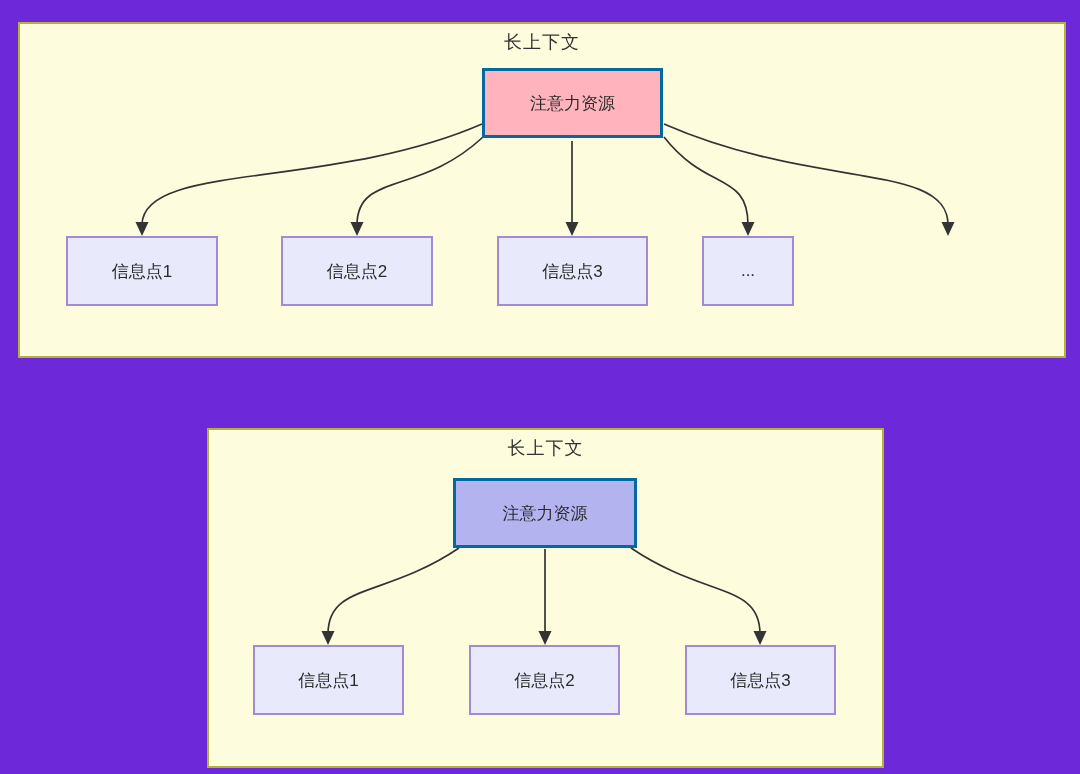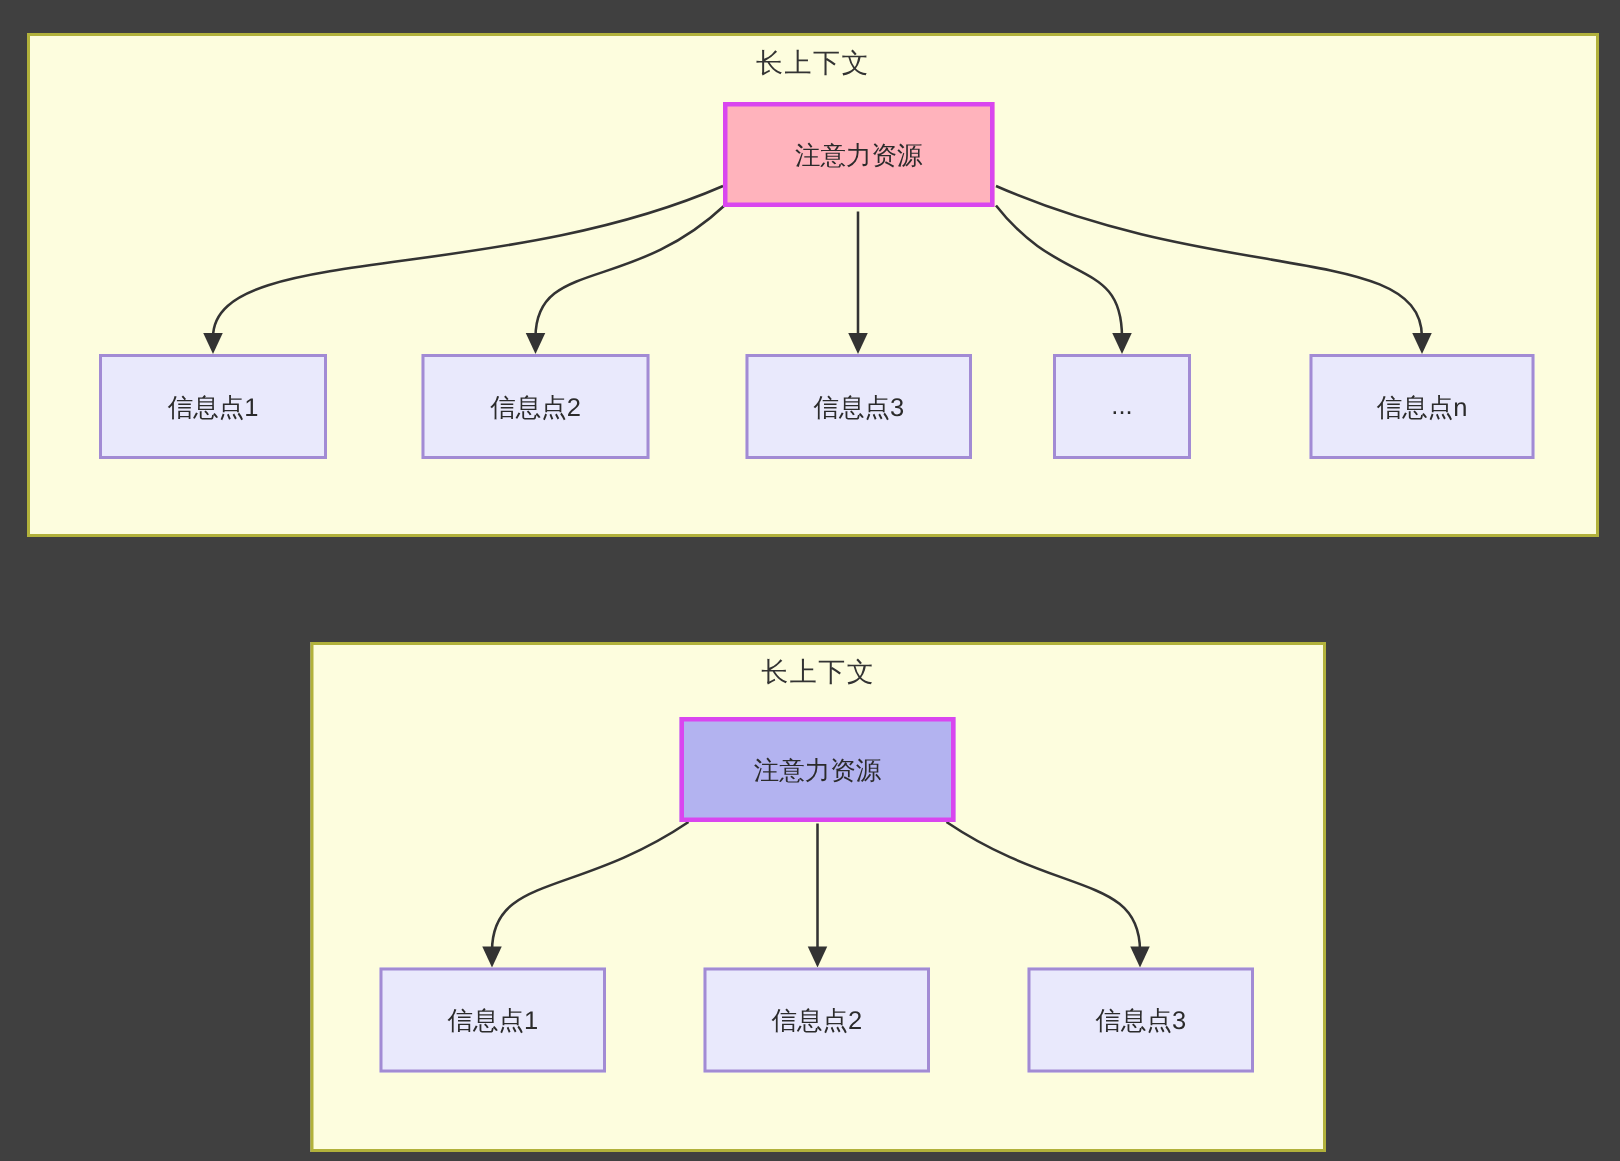--- a/index.html
+++ b/index.html
@@ -3,21 +3,21 @@
 <meta charset="utf-8">
 <style>
   * { margin: 0; padding: 0; box-sizing: border-box; }
   html, body { background: #ffffff; }
   body { font-family: "Liberation Sans", "DejaVu Sans", sans-serif; }
 
   .canvas {
     position: relative;
     width: 1080px;
     height: 774px;
-    background: #404040;
+    background: #6d28d9;
     overflow: hidden;
   }
 
   .group-box {
     position: absolute;
     background: #fdfdde;
     border: 2px solid #b1b13b;
     z-index: 0;
   }
   .group-box.long  { left: 18px;  top: 22px;  width: 1048px; height: 336px; }
@@ -37,21 +37,21 @@
     position: absolute;
     display: flex;
     align-items: center;
     justify-content: center;
     font-size: 17px;
     color: #2b2b2b;
     z-index: 2;
   }
 
   .root-node {
-    border: 3px solid #d946ef;
+    border: 3px solid #0369a1;
     height: 70px;
   }
   .root-node.long  { left: 482px; top: 68px;  width: 181px; background: #ffb3bc; }
   .root-node.short { left: 453px; top: 478px; width: 184px; background: #b3b3f0; }
 
   .child-node {
     border: 2px solid #a28bd4;
     background: #e9e9fc;
     height: 70px;
     top: 236px;
@@ -114,21 +114,20 @@
     <path d="M 631,548 C 705,598 760,583 760,634"></path>
     <polygon points="753.5,631 766.5,631 760,645"></polygon>
   </svg>
 
   <div class="node root-node long">注意力资源</div>
 
   <div class="node child-node row-top c1">信息点1</div>
   <div class="node child-node row-top c2">信息点2</div>
   <div class="node child-node row-top c3">信息点3</div>
   <div class="node child-node row-top c4">...</div>
-  <div class="node child-node row-top c5">信息点n</div>
 
   <div class="node root-node short">注意力资源</div>
 
   <div class="node child-node row-bottom d1">信息点1</div>
   <div class="node child-node row-bottom d2">信息点2</div>
   <div class="node child-node row-bottom d3">信息点3</div>
 
 </div>
 
 </body></html>

